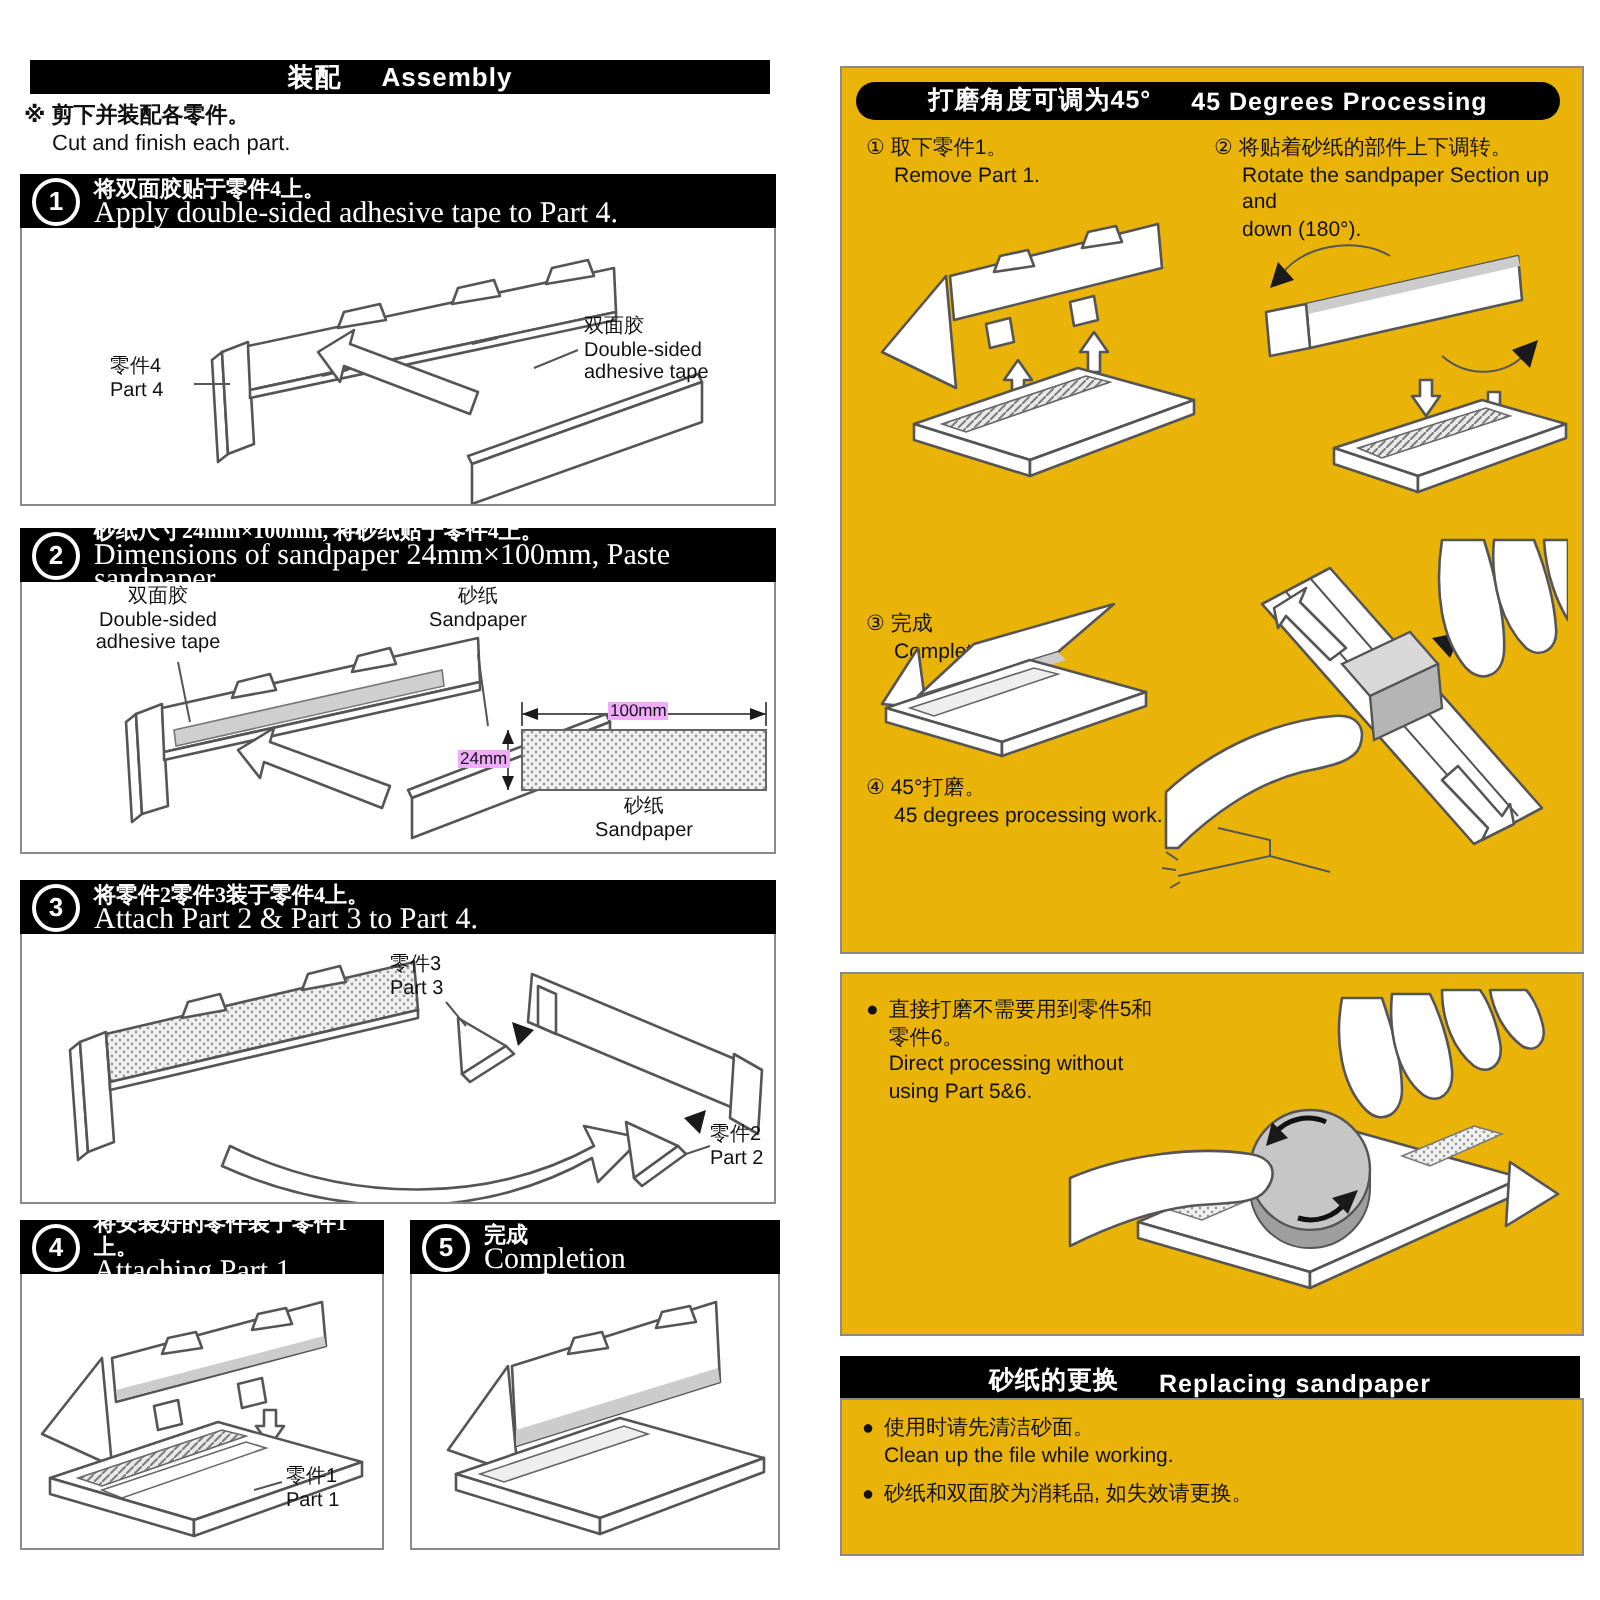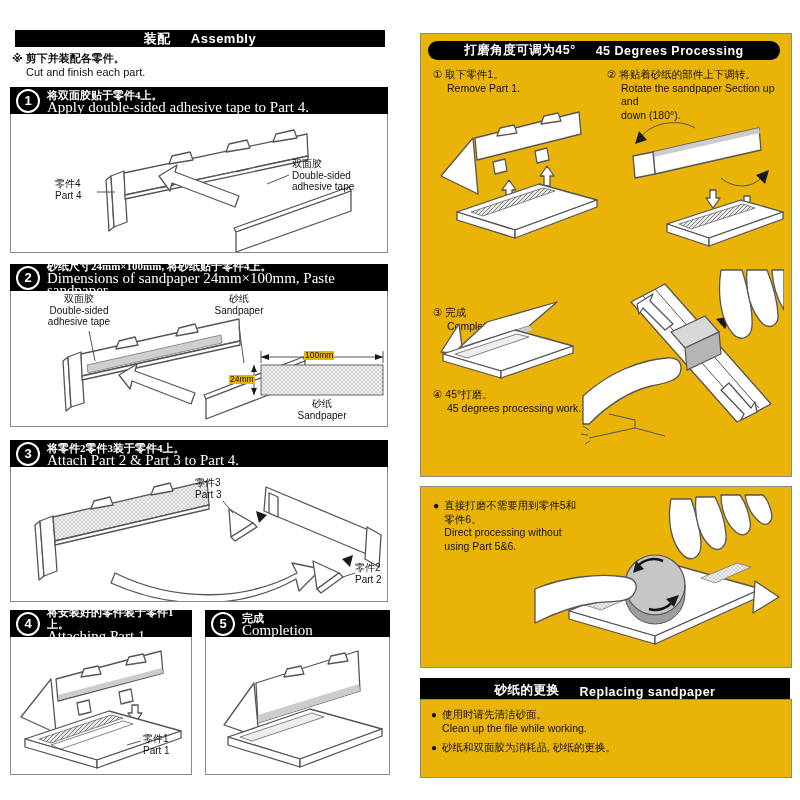--- a/index.html
+++ b/index.html
@@ -13,21 +13,21 @@
   .stephead{background:#000;color:#fff;height:27px;display:flex;align-items:center;}
   .circ{min-width:20px;height:20px;border:2px solid #fff;border-radius:50%;margin:0 7px 0 6px;display:flex;align-items:center;justify-content:center;font-size:13px;font-weight:bold;line-height:1;}
   .htxt{display:flex;flex-direction:column;font-family:Liberation Serif, serif;}
   .hzh{font-size:11px;font-weight:bold;line-height:12px;}
   .hen{font-size:15px;line-height:12px;}
   .stepbody{position:relative;background:#fff;border:1px solid #8a8a8a;border-top:none;overflow:hidden;}
   .stepbody svg{position:absolute;left:0;top:0;}
   
   .lbl{position:absolute;font-size:10px;line-height:11.5px;color:#111;white-space:nowrap;}
   .lbl.c{text-align:center;}
-  .dim{position:absolute;font-size:8.5px;line-height:9px;background:#eab308;padding:0 1px;}
+  .dim{position:absolute;font-size:8.5px;line-height:9px;background:#f0abfc;padding:0 1px;}
   
   .note{position:absolute;font-size:11px;line-height:14px;}
   .note .zh{font-weight:bold;}
   .note .en{padding-left:14px;font-weight:normal;}
   .rtxt{position:absolute;font-size:10.5px;line-height:13.5px;}
   .rtxt .ind{padding-left:14px;}
   .bitem{display:flex;gap:5px;font-size:10.5px;line-height:13.5px;}
   .bitem .dot{font-size:10px;line-height:13.5px;}
   .rbox{position:absolute;border:1px solid #8a8a8a;background:#eab308;overflow:hidden;}
   .rbox svg{position:absolute;}
@@ -371,17 +371,17 @@
       <div>
         <div>使用时请先清洁砂面。</div>
         <div>Clean up the file while working.</div>
       </div>
     </div>
   </div>
   <div class="rtxt" style="left:10px;top:41px;width:356px;">
     <div class="bitem">
       <span class="dot">●</span>
       <div>
-        <div>砂纸和双面胶为消耗品, 砂纸的更换。</div>
+        <div>砂纸和双面胶为消耗品, 如失效请更换。</div>
       </div>
     </div>
   </div>
 </div>
 
 </body></html>

